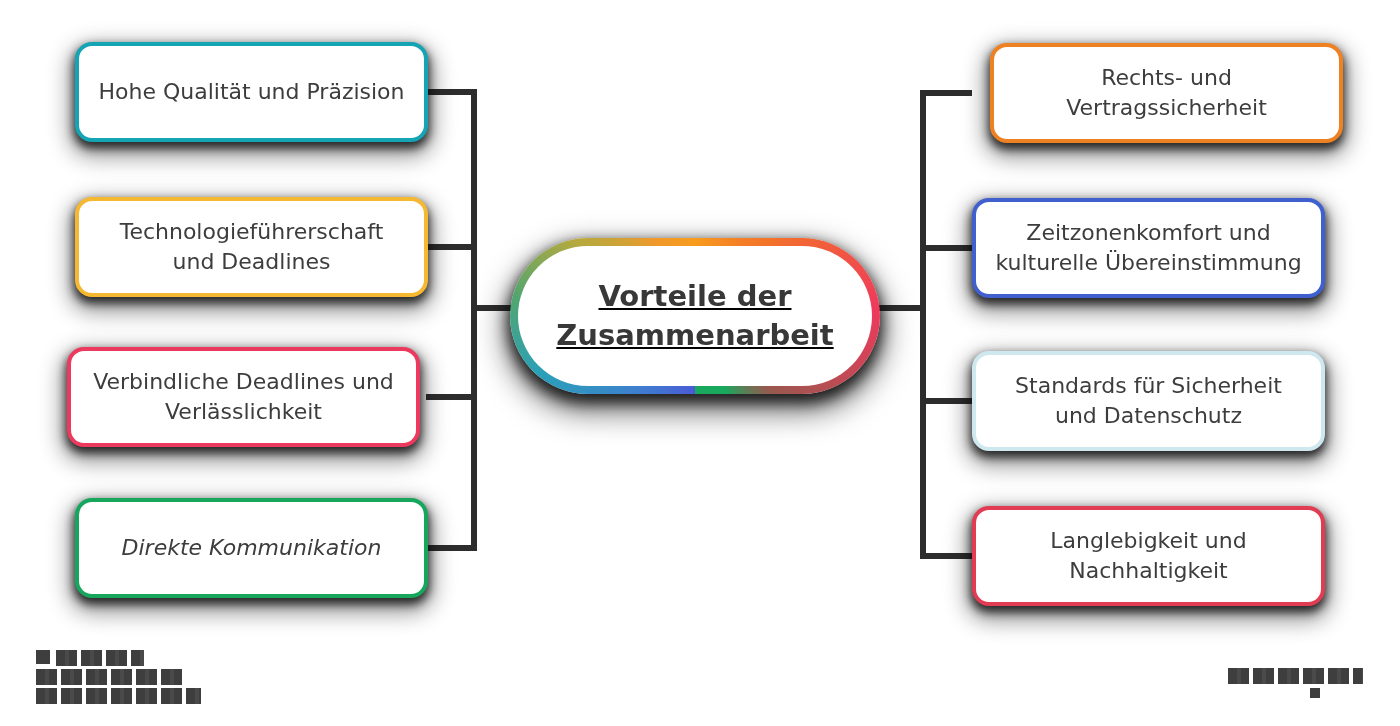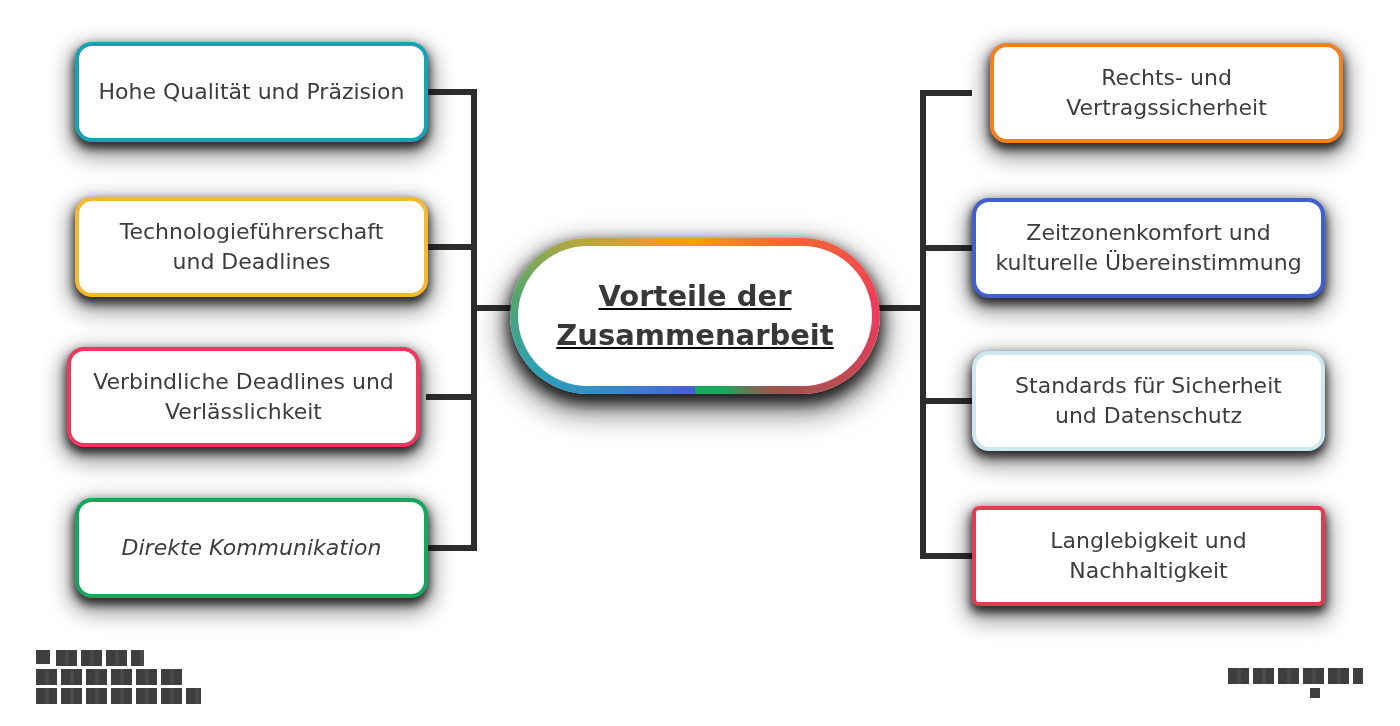--- a/index.html
+++ b/index.html
@@ -109,21 +109,21 @@
 Vertragssicherheit</span>
   </div>
   <div class="branch-box" style="left: 972px; top: 351px; border-color: rgb(207, 232, 240);">
     <span class="label">Standards für Sicherheit
 und Datenschutz</span>
   </div>
   <div class="branch-box" style="left: 972px; top: 198px; border-color: rgb(64, 96, 208);">
     <span class="label">Zeitzonenkomfort und
 kulturelle Übereinstimmung</span>
   </div>
-  <div class="branch-box" style="left: 972px; top: 506px; border-color: rgb(226, 60, 83); border-radius: 7px;">
+  <div class="branch-box" style="left: 972px; top: 506px; border-color: rgb(226, 60, 83);">
     <span class="label">Langlebigkeit und
 Nachhaltigkeit</span>
   </div>
 
   <div class="center-node" style="background: conic-gradient(from 180deg, rgb(74, 90, 214) 0deg, rgb(63, 126, 207) 38deg, rgb(42, 160, 184) 70deg, rgb(82, 165, 111) 96deg, rgb(183, 169, 62) 122deg, rgb(240, 153, 43) 152deg, rgb(248, 156, 29) 180deg, rgb(243, 114, 42) 226deg, rgb(238, 58, 92) 268deg, rgb(150, 89, 78) 315deg, rgb(24, 168, 94) 338deg, rgb(24, 168, 94) 360deg);">
     <div class="inner">
       <span class="label">Vorteile der
 Zusammenarbeit</span>
     </div>
   </div>

